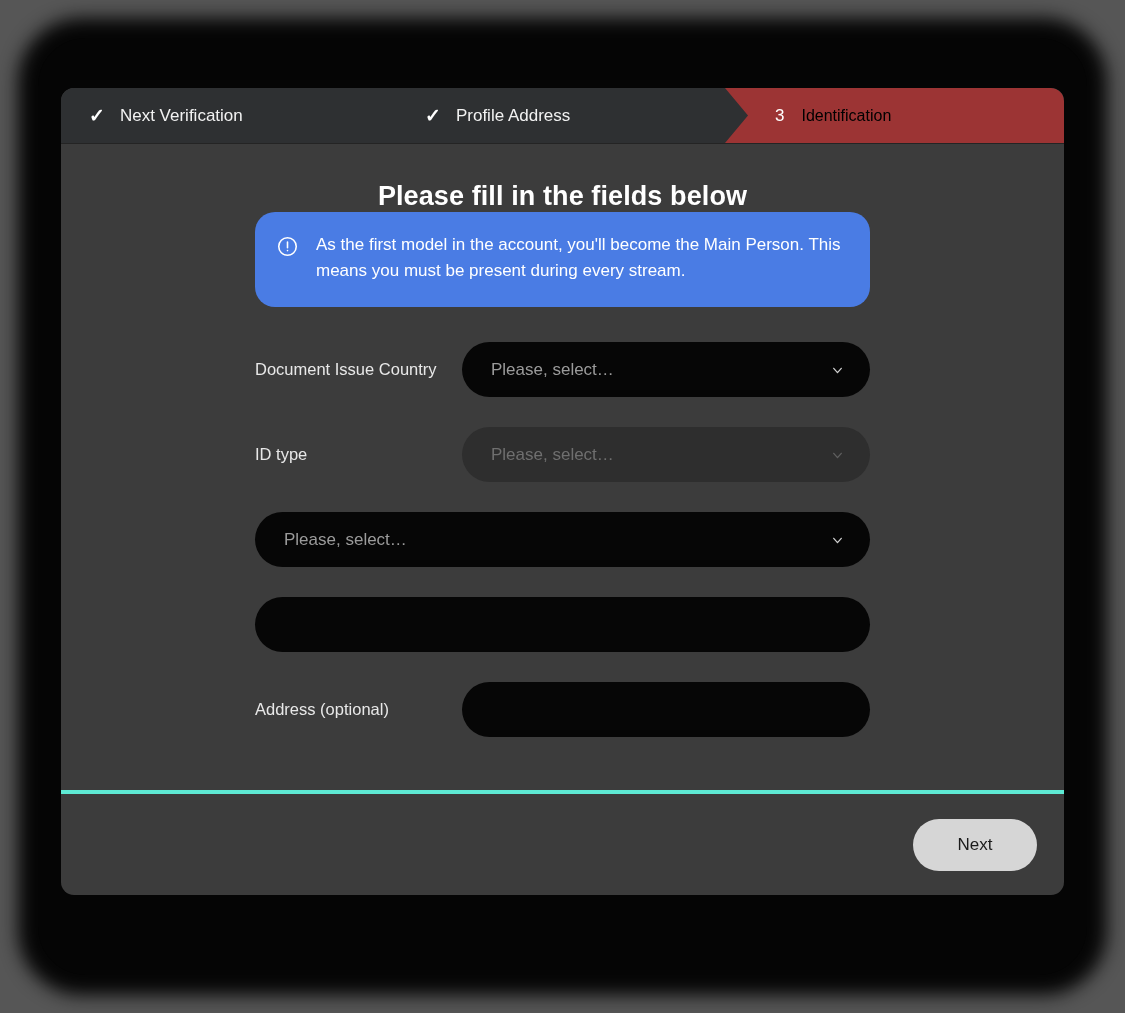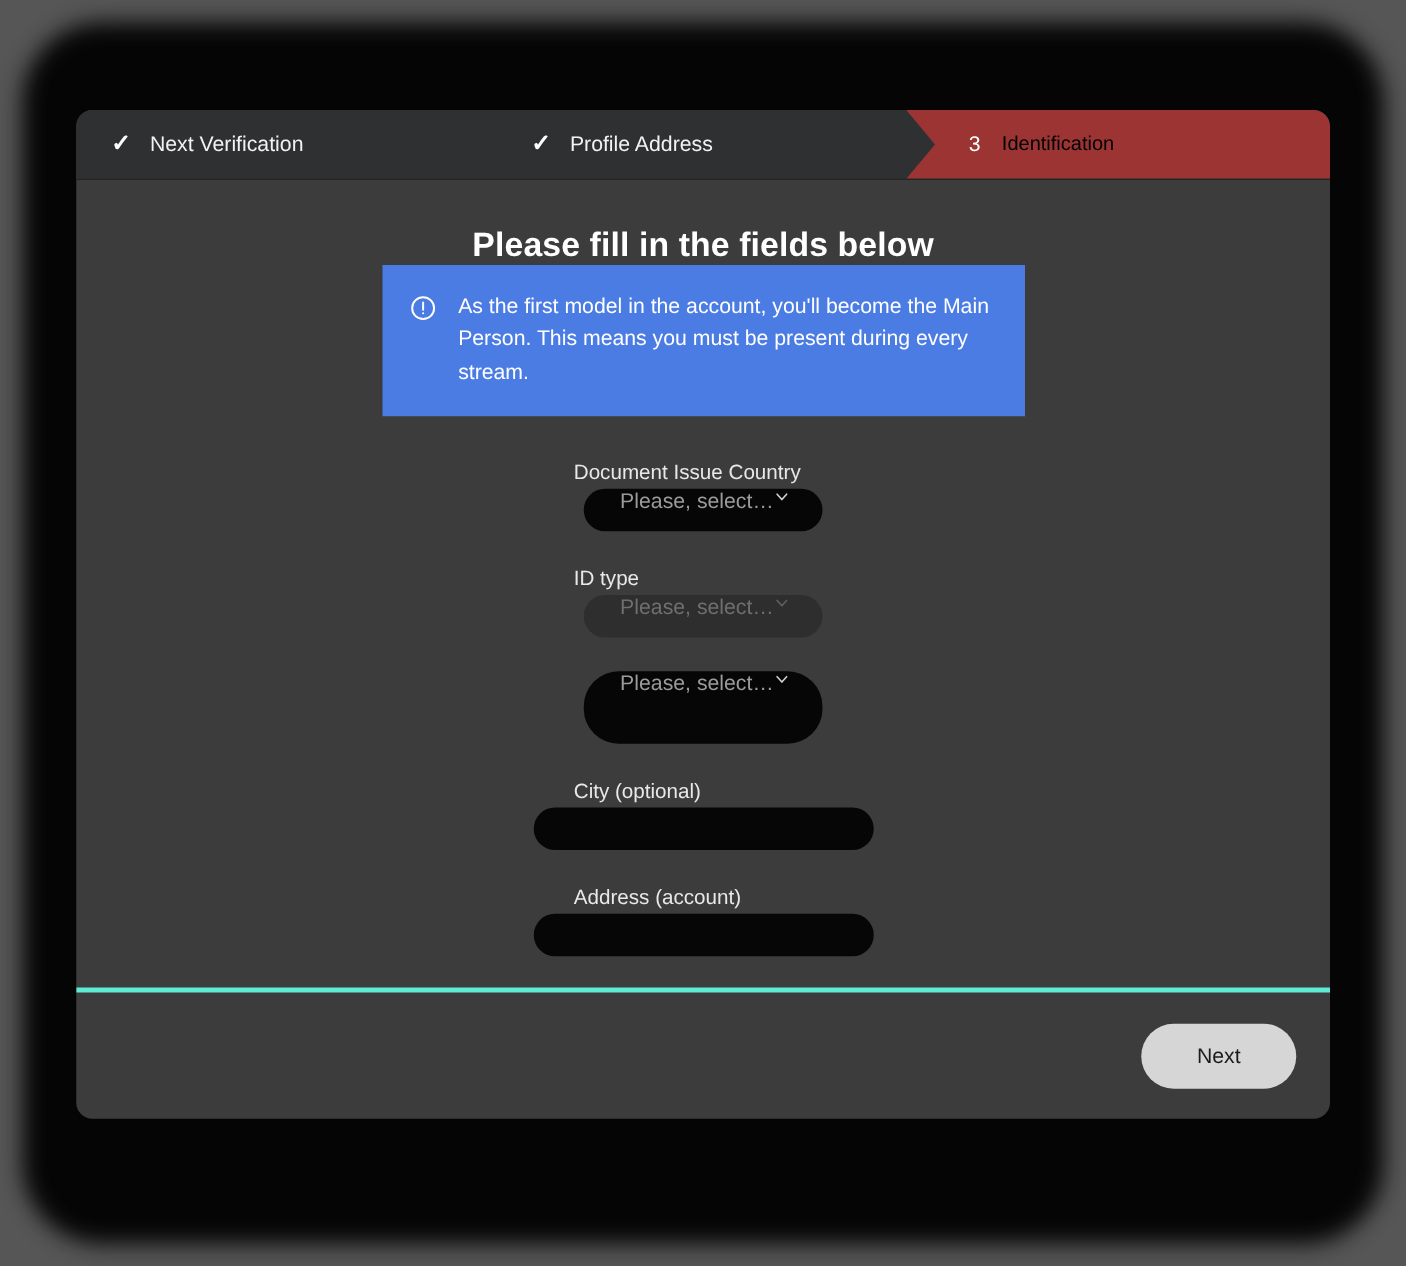--- a/index.html
+++ b/index.html
@@ -115,23 +115,23 @@
     text-align: center;
     font-size: 27px;
     font-weight: bold;
     color: #ffffff;
     margin-top: 7px;
     letter-spacing: .1px;
   }
 
   .alert {
     margin: 0 auto;
-    width: 514px;
+    width: 615px;
     background: #4a7ce4;
-    border-radius: 0;
+    border-radius: 20px;
     padding: 20px 22px 22px 22px;
     display: flex;
     gap: 18px;
     align-items: flex-start;
   }
   .alert-icon {
     flex-shrink: 0;
     width: 21px;
     height: 21px;
     margin-top: 4px;
@@ -146,36 +146,36 @@
   
   .form {
     margin: 34px auto 0 auto;
     width: 615px;
   }
   .form-row {
     display: flex;
     align-items: center;
     margin-bottom: 27px;
     min-height: 58px;
-    flex-direction: column;
   }
   .form-label {
     width: 207px;
     flex-shrink: 0;
     font-size: 16.5px;
     color: #e8e8e8;
     line-height: 1.45;
     padding-right: 12px;
   }
   .field {
     flex: 1;
     height: 55px;
     border-radius: 28px;
     background: #060606;
     display: flex;
+    align-items: center;
     padding: 0 22px 0 29px;
     position: relative;
   }
   .field-placeholder {
     flex: 1;
     font-size: 17px;
     color: #9b9b9b;
   }
   .field.disabled {
     background: #2e2e2e;
@@ -298,28 +298,27 @@
           <span class="field-placeholder">Please, select…</span>
           <span class="chev">
             <svg viewBox="0 0 24 24" width="13" height="13" fill="none" stroke="#cfcfcf" stroke-width="2.4" stroke-linecap="round" stroke-linejoin="round">
                 <polyline points="5 8 12 16 19 8"></polyline>
               </svg>
           </span>
         </div>
       </div>
 
       <div class="form-row">
-        <div class="form-label">City (optional)</div>
         <div class="field">
           <input class="field-input" type="text" placeholder="" style="">
         </div>
       </div>
 
       <div class="form-row">
-        <div class="form-label">Address (account)</div>
+        <div class="form-label">Address (optional)</div>
         <div class="field">
           <input class="field-input" type="text" placeholder="" style="">
         </div>
       </div>
 
     </div>
   </div>
 
   <div class="card-footer">
     <button class="next-button">Next</button>

